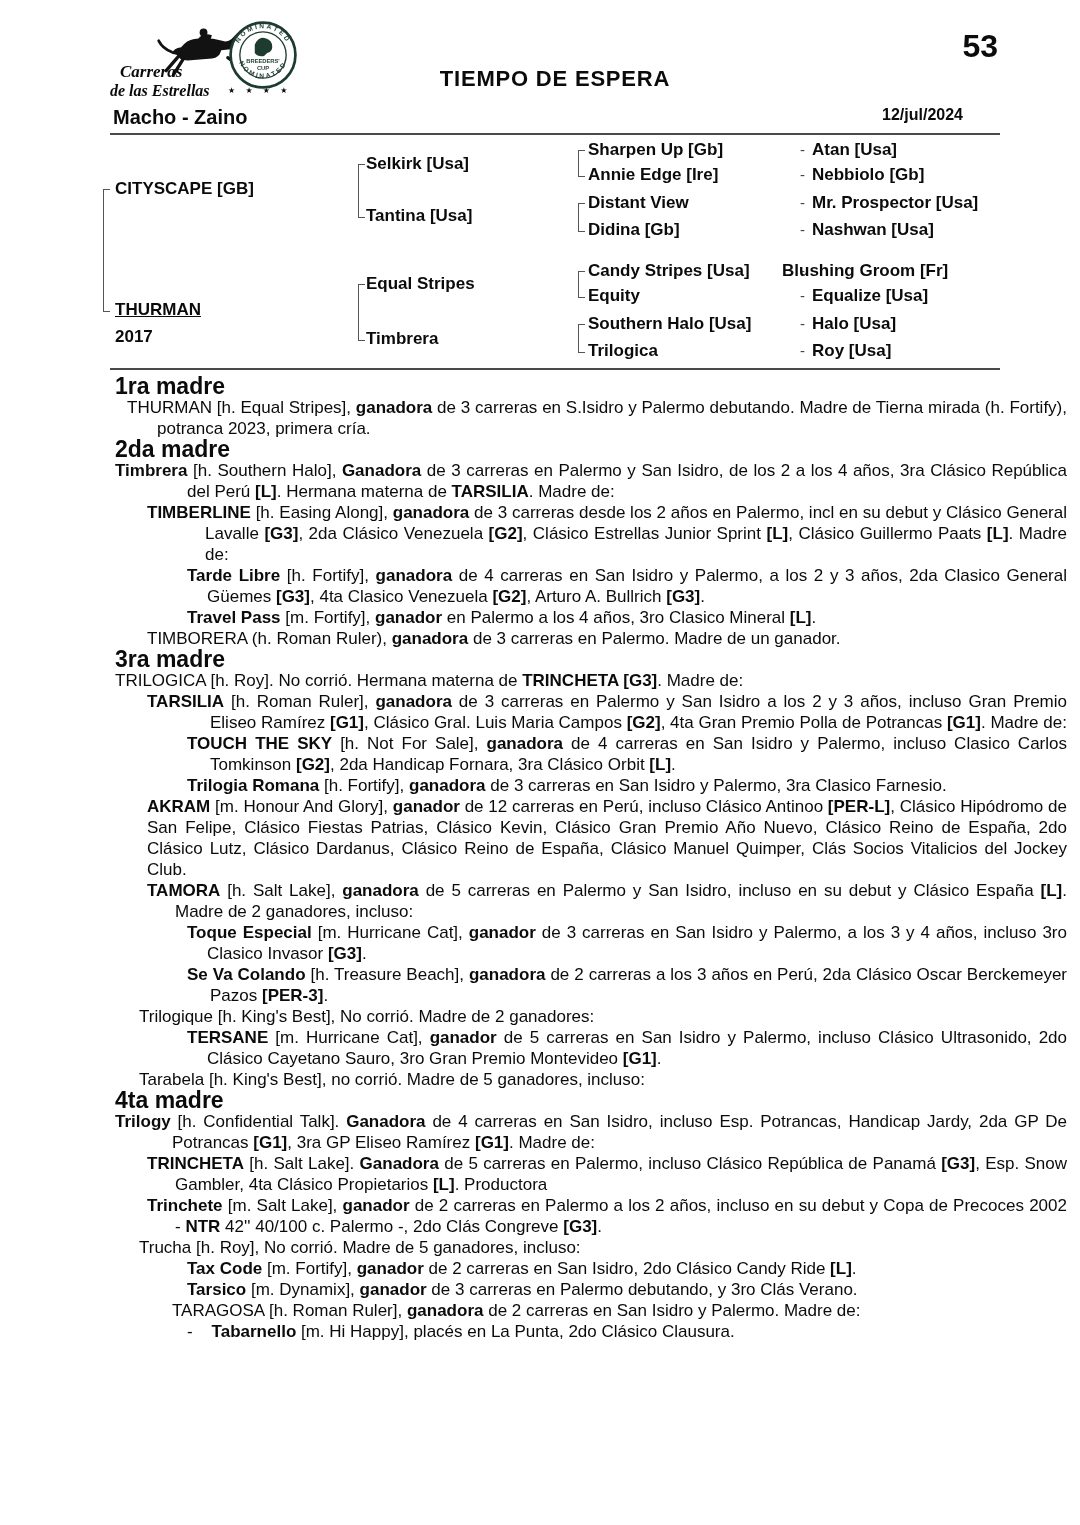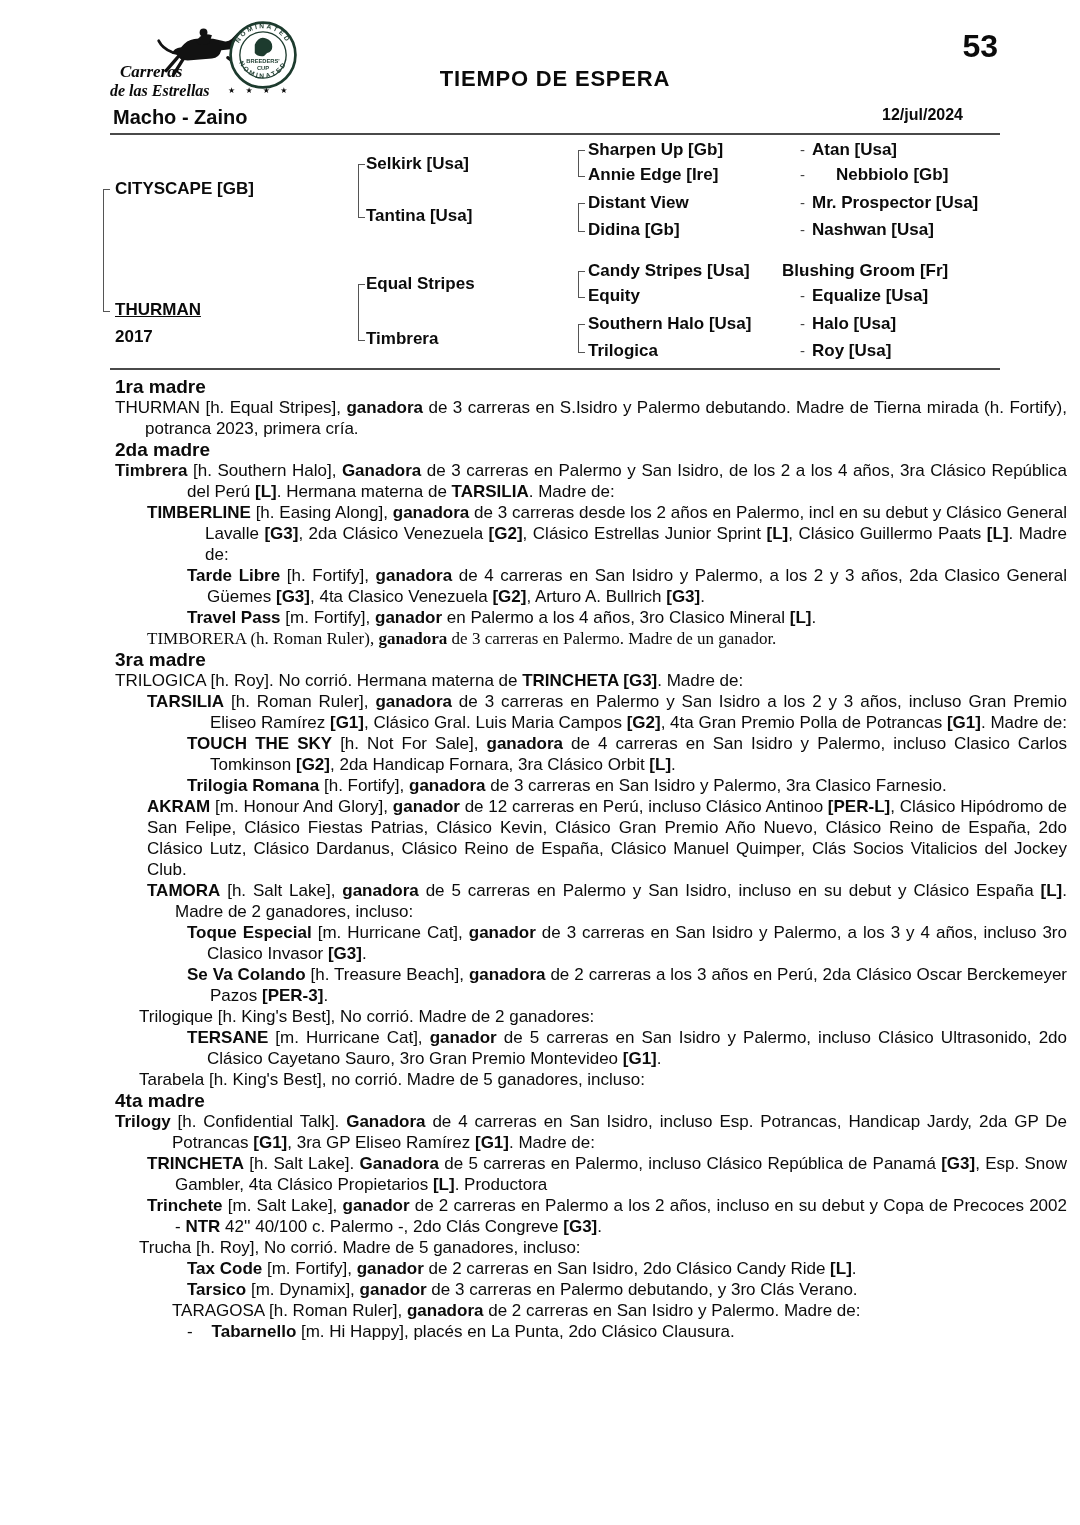--- a/index.html
+++ b/index.html
@@ -20,21 +20,21 @@
   #horse-svg{position:absolute;left:42px;top:2px;}
   #badge{position:absolute;left:228px;top:20px;}
   
   #pedigree{position:absolute;left:110px;top:133px;width:890px;height:233px;
             border-top:2px solid #4a4a4a;border-bottom:2px solid #4a4a4a;}
   .pname{position:absolute;font-size:17px;font-weight:bold;white-space:nowrap;height:20px;line-height:20px;}
   .bracket{position:absolute;width:6px;border-left:1.2px solid #555;border-top:1.2px solid #555;border-bottom:1.2px solid #555;}
   .dash{position:absolute;font-size:15px;color:#444;height:20px;line-height:20px;}
   
   #bodytext{position:absolute;left:115px;top:376px;width:952px;font-size:17px;line-height:21px;}
-  #bodytext .sect{font-weight:bold;font-size:19px;}
+  #bodytext .sect{font-weight:bold;font-size:23px;}
   #bodytext .para{text-align:justify;}
   .b{font-weight:bold;}
   
   #footer{position:absolute;top:1424px;left:90px;width:940px;text-align:center;
           font-size:17px;line-height:25px;}
 </style>
 </head>
 <body>
 
 <div id="page">
@@ -103,38 +103,38 @@
 
     <div class="dash" style="left:690px;top:5px;">-</div>
     <div class="dash" style="left:690px;top:30px;">-</div>
     <div class="dash" style="left:690px;top:58px;">-</div>
     <div class="dash" style="left:690px;top:85px;">-</div>
     <div class="dash" style="left:690px;top:126px;">-</div>
     <div class="dash" style="left:690px;top:151px;">-</div>
     <div class="dash" style="left:690px;top:179px;">-</div>
     <div class="dash" style="left:690px;top:206px;">-</div>
     <div class="pname" style="left:702px;top:5px;">Atan [Usa]</div>
-    <div class="pname" style="left:702px;top:30px;margin-left:24px;">Nebbiolo [Gb]</div>
+    <div class="pname" style="left:702px;top:30px;">Nebbiolo [Gb]</div>
     <div class="pname" style="left:702px;top:58px;">Mr. Prospector [Usa]</div>
     <div class="pname" style="left:702px;top:85px;">Nashwan [Usa]</div>
     <div class="pname" style="left:672px;top:126px;">Blushing Groom [Fr]</div>
     <div class="pname" style="left:702px;top:151px;">Equalize [Usa]</div>
     <div class="pname" style="left:702px;top:179px;">Halo [Usa]</div>
     <div class="pname" style="left:702px;top:206px;">Roy [Usa]</div>
   </div>
 
   <div id="bodytext">
       <div class="sect"><span class="b">1ra madre</span></div>
-      <div class="para" style="padding-left: 30px; text-indent: -30px;"><span>THURMAN [h. Equal Stripes], </span><span class="b">ganadora</span><span> de 3 carreras en S.Isidro y Palermo debutando. Madre de Tierna mirada (h. Fortify), potranca 2023, primera cría.</span></div>
+      <div class="para" style="padding-left: 30px; text-indent: -30px; margin-left: 12px;"><span>THURMAN [h. Equal Stripes], </span><span class="b">ganadora</span><span> de 3 carreras en S.Isidro y Palermo debutando. Madre de Tierna mirada (h. Fortify), potranca 2023, primera cría.</span></div>
       <div class="sect"><span class="b">2da madre</span></div>
       <div class="para" style="padding-left: 72px; text-indent: -72px;"><span class="b">Timbrera</span><span> [h. Southern Halo], </span><span class="b">Ganadora</span><span> de 3 carreras en Palermo y San Isidro, de los 2 a los 4 años, 3ra Clásico República del Perú </span><span class="b">[L]</span><span>. Hermana materna de </span><span class="b">TARSILIA</span><span>. Madre de:</span></div>
       <div class="para" style="padding-left: 90px; text-indent: -58px;"><span class="b">TIMBERLINE</span><span> [h. Easing Along], </span><span class="b">ganadora</span><span> de 3 carreras desde los 2 años en Palermo, incl en su debut y Clásico General Lavalle </span><span class="b">[G3]</span><span>, 2da Clásico Venezuela </span><span class="b">[G2]</span><span>, Clásico Estrellas Junior Sprint </span><span class="b">[L]</span><span>, Clásico Guillermo Paats </span><span class="b">[L]</span><span>. Madre de:</span></div>
       <div class="para" style="padding-left: 92px; text-indent: -20px;"><span class="b">Tarde Libre</span><span> [h. Fortify], </span><span class="b">ganadora</span><span> de 4 carreras en San Isidro y Palermo, a los 2 y 3 años, 2da Clasico General Güemes </span><span class="b">[G3]</span><span>, 4ta Clasico Venezuela </span><span class="b">[G2]</span><span>, Arturo A. Bullrich </span><span class="b">[G3]</span><span>.</span></div>
       <div class="para" style="padding-left: 92px; text-indent: -20px;"><span class="b">Travel Pass</span><span> [m. Fortify], </span><span class="b">ganador</span><span> en Palermo a los 4 años, 3ro Clasico Mineral </span><span class="b">[L]</span><span>.</span></div>
-      <div class="para" style="padding-left: 60px; text-indent: -28px; font-family: Liberation Serif, serif;"><span>TIMBORERA (h. Roman Ruler), </span><span class="b">ganadora</span><span> de 3 carreras en Palermo. Madre de un ganador.</span></div>
+      <div class="para" style="padding-left: 60px; text-indent: -28px;"><span>TIMBORERA (h. Roman Ruler), </span><span class="b">ganadora</span><span> de 3 carreras en Palermo. Madre de un ganador.</span></div>
       <div class="sect"><span class="b">3ra madre</span></div>
       <div class="para" style="padding-left: 30px; text-indent: -30px;"><span>TRILOGICA [h. Roy]. No corrió. Hermana materna de </span><span class="b">TRINCHETA [G3]</span><span>. Madre de:</span></div>
       <div class="para" style="padding-left: 95px; text-indent: -63px;"><span class="b">TARSILIA</span><span> [h. Roman Ruler], </span><span class="b">ganadora</span><span> de 3 carreras en Palermo y San Isidro a los 2 y 3 años, incluso Gran Premio Eliseo Ramírez </span><span class="b">[G1]</span><span>, Clásico Gral. Luis Maria Campos </span><span class="b">[G2]</span><span>, 4ta Gran Premio Polla de Potrancas </span><span class="b">[G1]</span><span>. Madre de:</span></div>
       <div class="para" style="padding-left: 95px; text-indent: -23px;"><span class="b">TOUCH THE SKY</span><span> [h. Not For Sale], </span><span class="b">ganadora</span><span> de 4 carreras en San Isidro y Palermo, incluso Clasico Carlos Tomkinson </span><span class="b">[G2]</span><span>, 2da Handicap Fornara, 3ra Clásico Orbit </span><span class="b">[L]</span><span>.</span></div>
       <div class="para" style="padding-left: 95px; text-indent: -23px;"><span class="b">Trilogia Romana</span><span> [h. Fortify], </span><span class="b">ganadora</span><span> de 3 carreras en San Isidro y Palermo, 3ra Clasico Farnesio.</span></div>
       <div class="para" style="padding-left: 32px; text-indent: 0px;"><span class="b">AKRAM</span><span> [m. Honour And Glory], </span><span class="b">ganador</span><span> de 12 carreras en Perú, incluso Clásico Antinoo </span><span class="b">[PER-L]</span><span>, Clásico Hipódromo de San Felipe, Clásico Fiestas Patrias, Clásico Kevin, Clásico Gran Premio Año Nuevo, Clásico Reino de España, 2do Clásico Lutz, Clásico Dardanus, Clásico Reino de España, Clásico Manuel Quimper, Clás Socios Vitalicios del Jockey Club.</span></div>
       <div class="para" style="padding-left: 60px; text-indent: -28px;"><span class="b">TAMORA</span><span> [h. Salt Lake], </span><span class="b">ganadora</span><span> de 5 carreras en Palermo y San Isidro, incluso en su debut y Clásico España </span><span class="b">[L]</span><span>. Madre de 2 ganadores, incluso:</span></div>
       <div class="para" style="padding-left: 92px; text-indent: -20px;"><span class="b">Toque Especial</span><span> [m. Hurricane Cat], </span><span class="b">ganador</span><span> de 3 carreras en San Isidro y Palermo, a los 3 y 4 años, incluso 3ro Clasico Invasor </span><span class="b">[G3]</span><span>.</span></div>
       <div class="para" style="padding-left: 95px; text-indent: -23px;"><span class="b">Se Va Colando</span><span> [h. Treasure Beach], </span><span class="b">ganadora</span><span> de 2 carreras a los 3 años en Perú, 2da Clásico Oscar Berckemeyer Pazos </span><span class="b">[PER-3]</span><span>.</span></div>
       <div class="para" style="padding-left: 60px; text-indent: -36px;"><span>Trilogique [h. King's Best], No corrió. Madre de 2 ganadores:</span></div>

